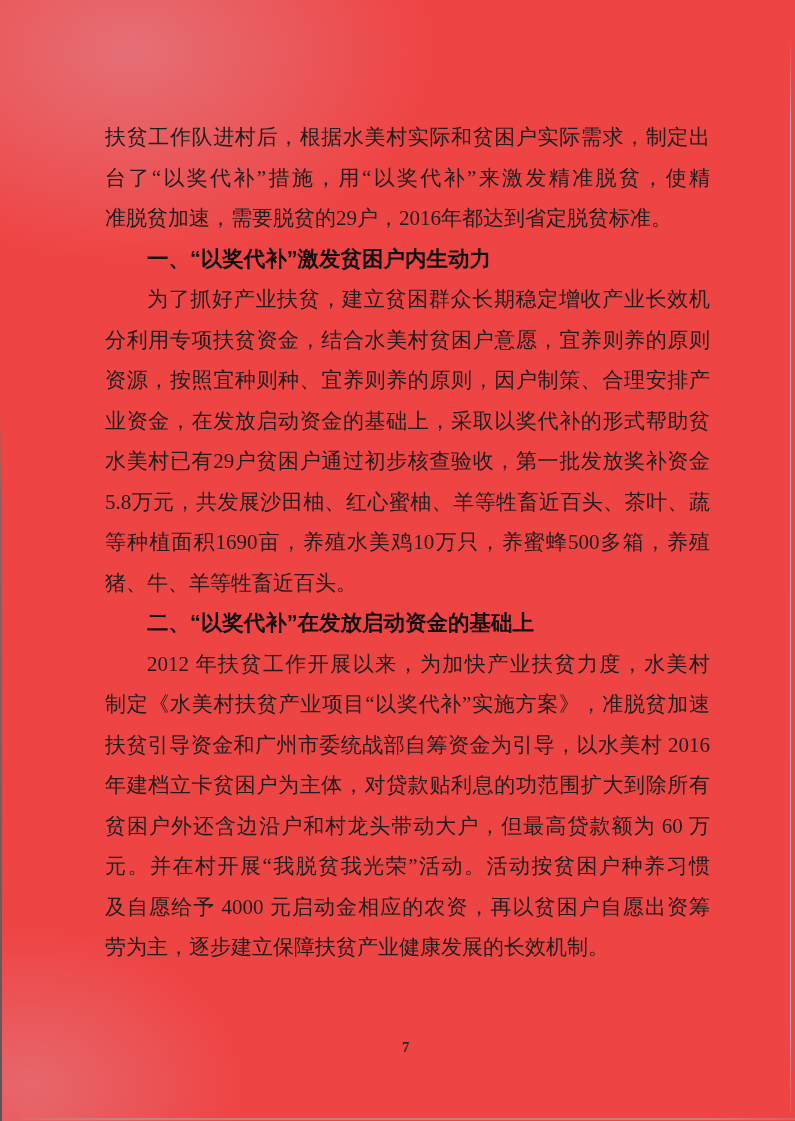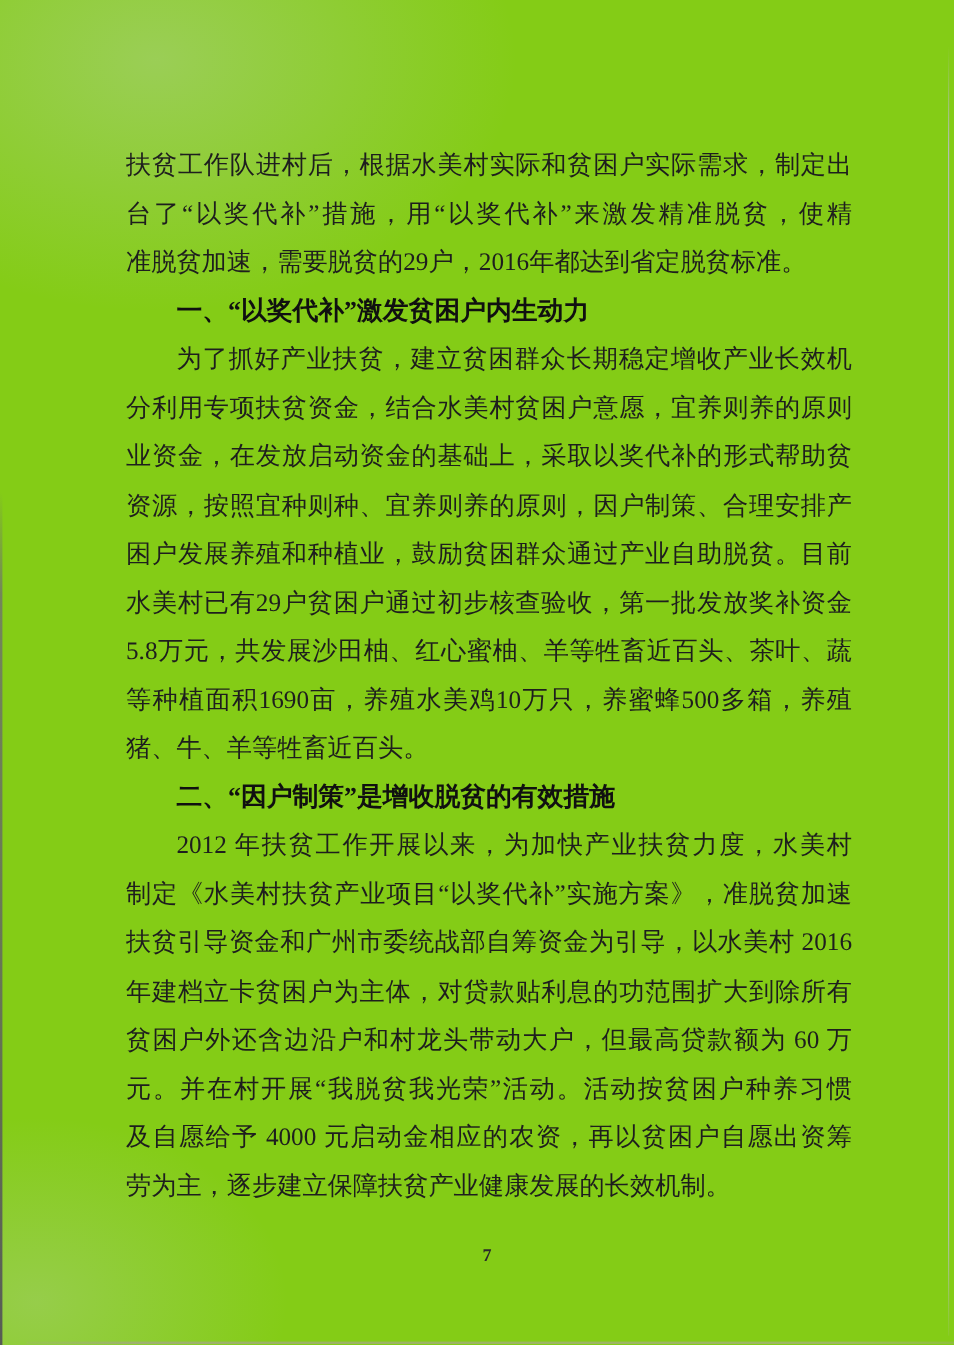--- a/index.html
+++ b/index.html
@@ -1,19 +1,19 @@
 <!DOCTYPE html>
 <html><head>
 <meta charset="utf-8">
 <style>
   html,body{margin:0;padding:0;background:#e8e8e8;}
   .page{
     position:relative;
     width:795px;height:1121px;
-    background:#84cc16;
+    background:#ef4444;
     overflow:hidden;
     font-family:"Liberation Serif","DejaVu Serif",serif;
     color:#1e1e1e;
   }
   
   .noise{
     position:absolute;inset:0;pointer-events:none;
     background:
       radial-gradient(ellipse 430px 300px at 130px 50px, rgba(206,211,233,0.30), rgba(206,211,233,0) 70%),
       radial-gradient(ellipse 300px 220px at 30px 1085px, rgba(204,209,229,0.25), rgba(204,209,229,0) 70%);
@@ -24,21 +24,21 @@
   .line{
     height:40.5px;line-height:40.5px;
     font-size:21px;
     text-align:justify;
     text-align-last:justify;
     overflow:hidden;
   }
   .line.last{text-align-last:left;font-family:Liberation Serif, serif;}
   .line.indent{padding-left:42px;}
   .line.heading{
-    font-family:Liberation Serif, serif;
+    font-family:Liberation Sans, sans-serif;
     font-weight:700;
     font-size:21.5px;
     color:#101010;
     padding-left:42px;
     text-align:left;text-align-last:left;
   }
   .pagenum{
     position:absolute;left:402px;top:1036px;
     font-size:15px;line-height:22px;color:#2a2a2a;
     font-family:"Liberation Serif","DejaVu Serif",serif;
@@ -65,28 +65,27 @@
 <div class="page">
   <div class="noise"></div>
 
   <div class="content" id="doc-content">
       <div class="line body">扶贫工作队进村后，根据水美村实际和贫困户实际需求，制定出</div>
       <div class="line body">台了“以奖代补”措施，用“以奖代补”来激发精准脱贫，使精</div>
       <div class="line body last">准脱贫加速，需要脱贫的29户，2016年都达到省定脱贫标准。</div>
       <div class="line heading">一、“以奖代补”激发贫困户内生动力</div>
       <div class="line body indent">为了抓好产业扶贫，建立贫困群众长期稳定增收产业长效机</div>
       <div class="line body">分利用专项扶贫资金，结合水美村贫困户意愿，宜养则养的原则</div>
+      <div class="line body">资源，按照宜种则种、宜养则养的原则，因户制策、合理安排产</div>
       <div class="line body">业资金，在发放启动资金的基础上，采取以奖代补的形式帮助贫</div>
-      <div class="line body">资源，按照宜种则种、宜养则养的原则，因户制策、合理安排产</div>
-      <div class="line body">困户发展养殖和种植业，鼓励贫困群众通过产业自助脱贫。目前</div>
       <div class="line body">水美村已有29户贫困户通过初步核查验收，第一批发放奖补资金</div>
       <div class="line body">5.8万元，共发展沙田柚、红心蜜柚、羊等牲畜近百头、茶叶、蔬菜</div>
       <div class="line body">等种植面积1690亩，养殖水美鸡10万只，养蜜蜂500多箱，养殖</div>
       <div class="line body last">猪、牛、羊等牲畜近百头。</div>
-      <div class="line heading">二、“因户制策”是增收脱贫的有效措施</div>
+      <div class="line heading">二、“以奖代补”在发放启动资金的基础上</div>
       <div class="line body indent">2012 年扶贫工作开展以来，为加快产业扶贫力度，水美村</div>
       <div class="line body">制定《水美村扶贫产业项目“以奖代补”实施方案》，准脱贫加速</div>
       <div class="line body">扶贫引导资金和广州市委统战部自筹资金为引导，以水美村 2016</div>
       <div class="line body">年建档立卡贫困户为主体，对贷款贴利息的功范围扩大到除所有</div>
       <div class="line body">贫困户外还含边沿户和村龙头带动大户，但最高贷款额为 60 万</div>
       <div class="line body">元。并在村开展“我脱贫我光荣”活动。活动按贫困户种养习惯</div>
       <div class="line body">及自愿给予 4000 元启动金相应的农资，再以贫困户自愿出资筹</div>
       <div class="line body last">劳为主，逐步建立保障扶贫产业健康发展的长效机制。</div>
     </div>
 

